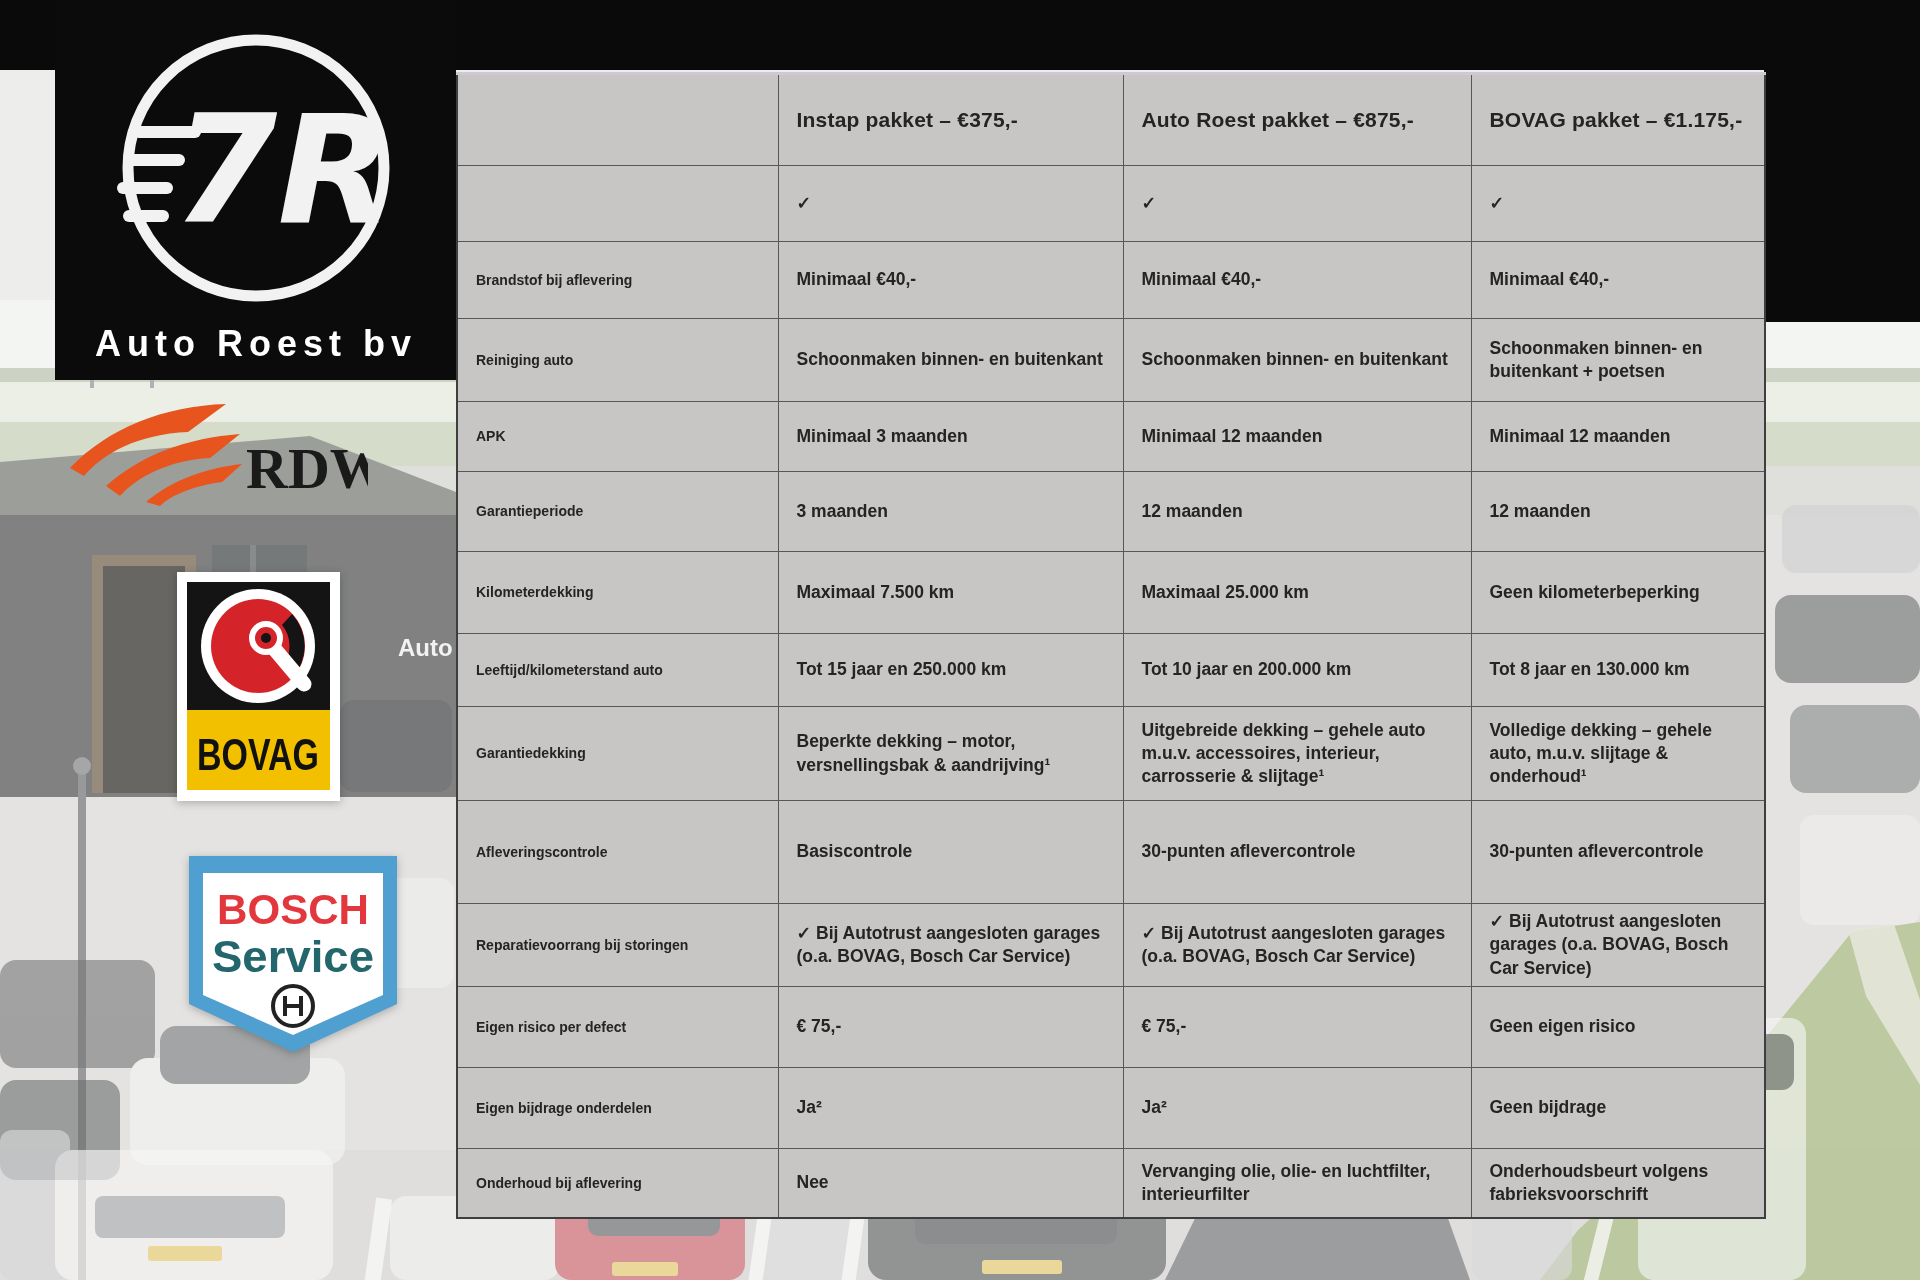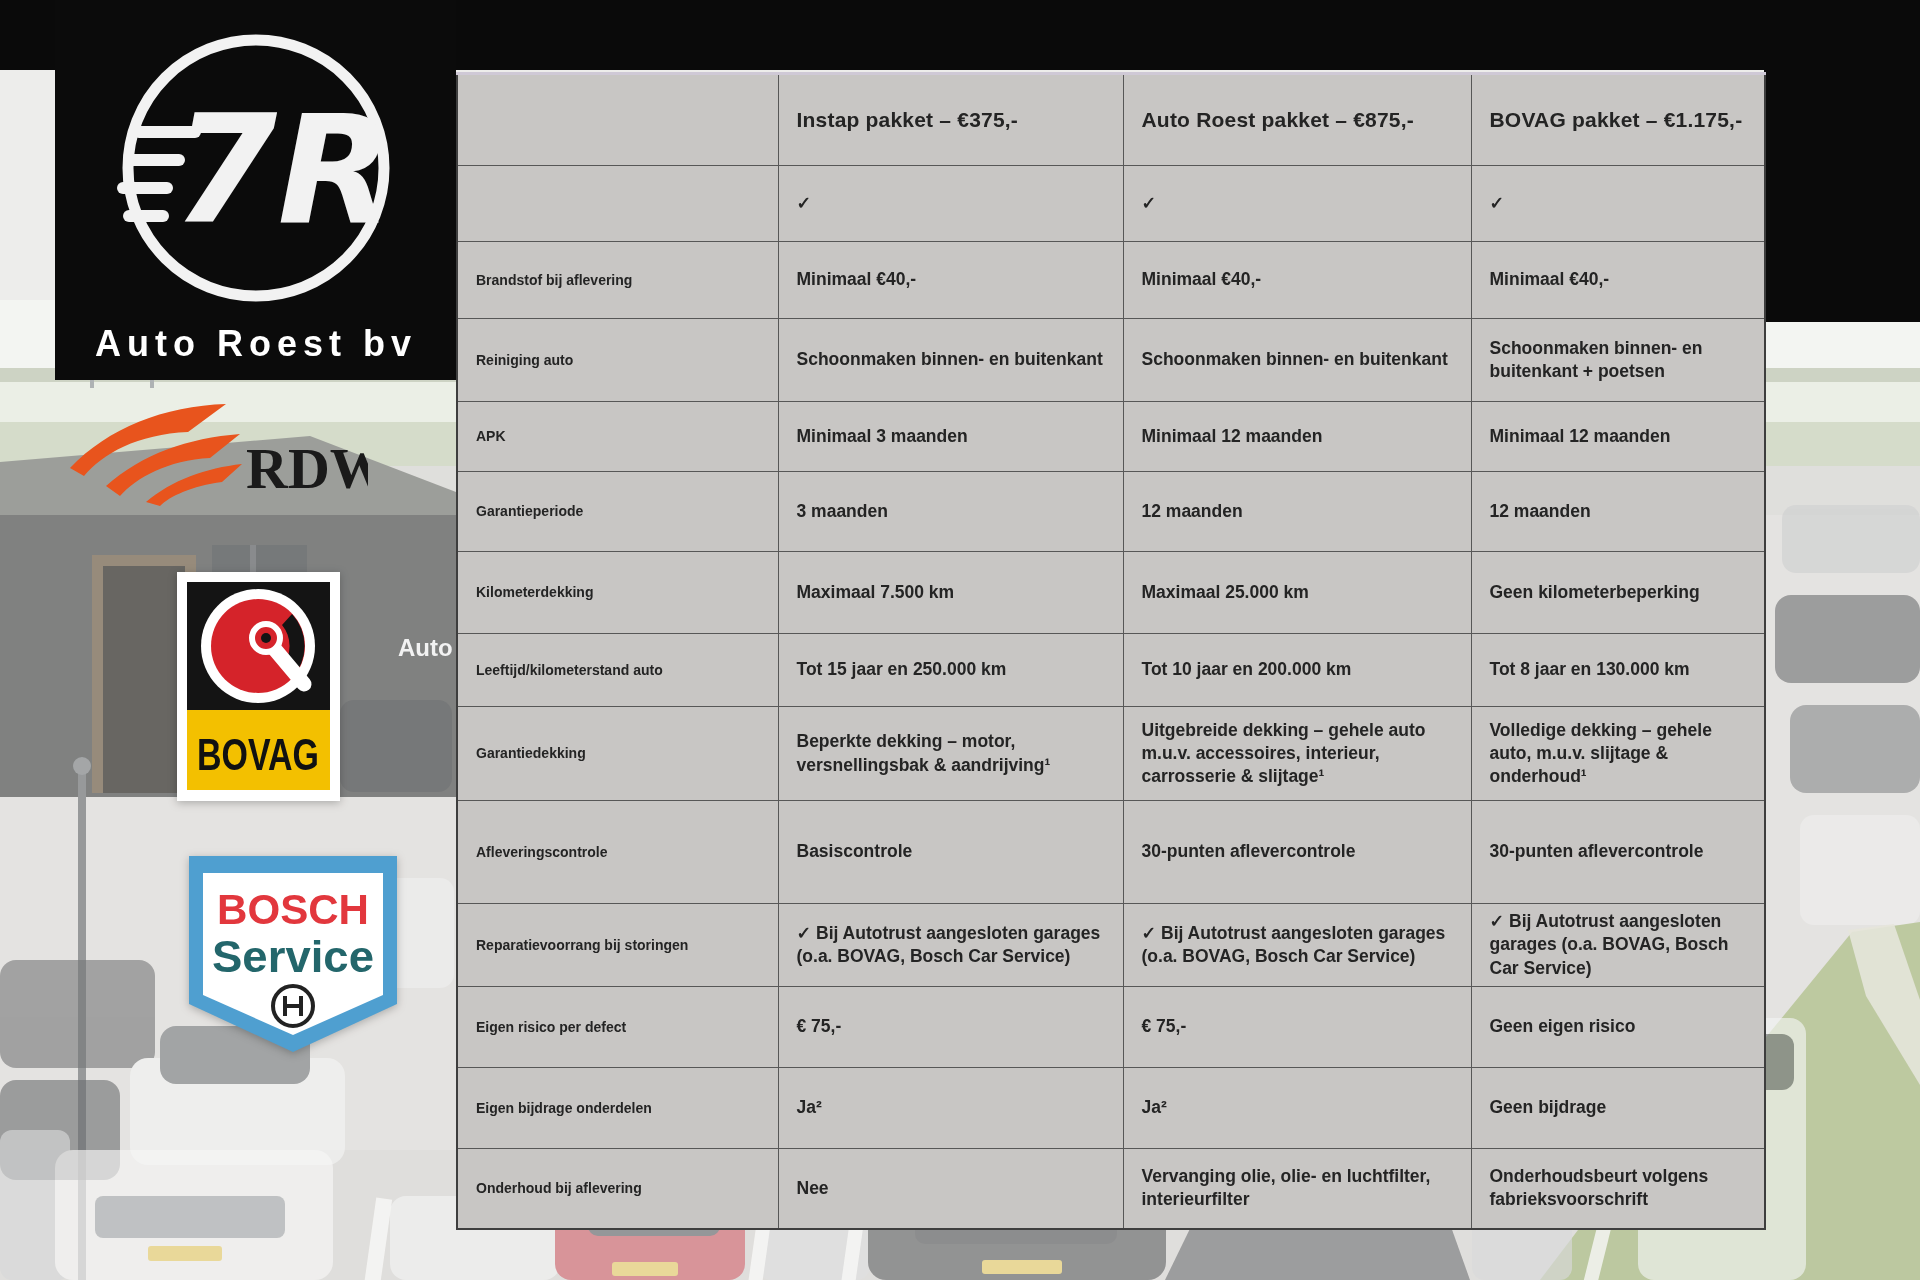--- a/index.html
+++ b/index.html
@@ -26,21 +26,21 @@
             border-collapse:collapse;table-layout:fixed;background:#c8c6c4;
             border:2px solid #3e3e3e;border-top:3px solid #cfc9d6;}
   table.pkg th,table.pkg td{border:1px solid #575757;padding:4px 18px;color:#242424;
             font-weight:700;vertical-align:middle;text-align:left;overflow:hidden;}
   table.pkg th{font-size:21px;letter-spacing:.2px;}
   table.pkg td{font-size:17.5px;line-height:1.32;}
   table.pkg td.lbl{font-size:14px;}
   tr.r0{height:92px}  tr.r1{height:76px}  tr.r2{height:77px}  tr.r3{height:83px}
   tr.r4{height:70px}  tr.r5{height:80px}  tr.r6{height:82px}  tr.r7{height:73px}
   tr.r8{height:94px}  tr.r9{height:103px}  tr.r10{height:83px} tr.r11{height:81px}
-  tr.r12{height:81px} tr.r13{height:80px}
+  tr.r12{height:81px} tr.r13{height:69px}
 </style>
 </head>
 <body>
 
 <div class="stage">
 
   <svg class="photo" width="1920" height="1280" viewBox="0 0 1920 1280">
     <rect x="0" y="0" width="1920" height="1280" fill="#e6e5e2"></rect>
 
     <rect x="0" y="300" width="1920" height="86" fill="#eef1ec"></rect>

